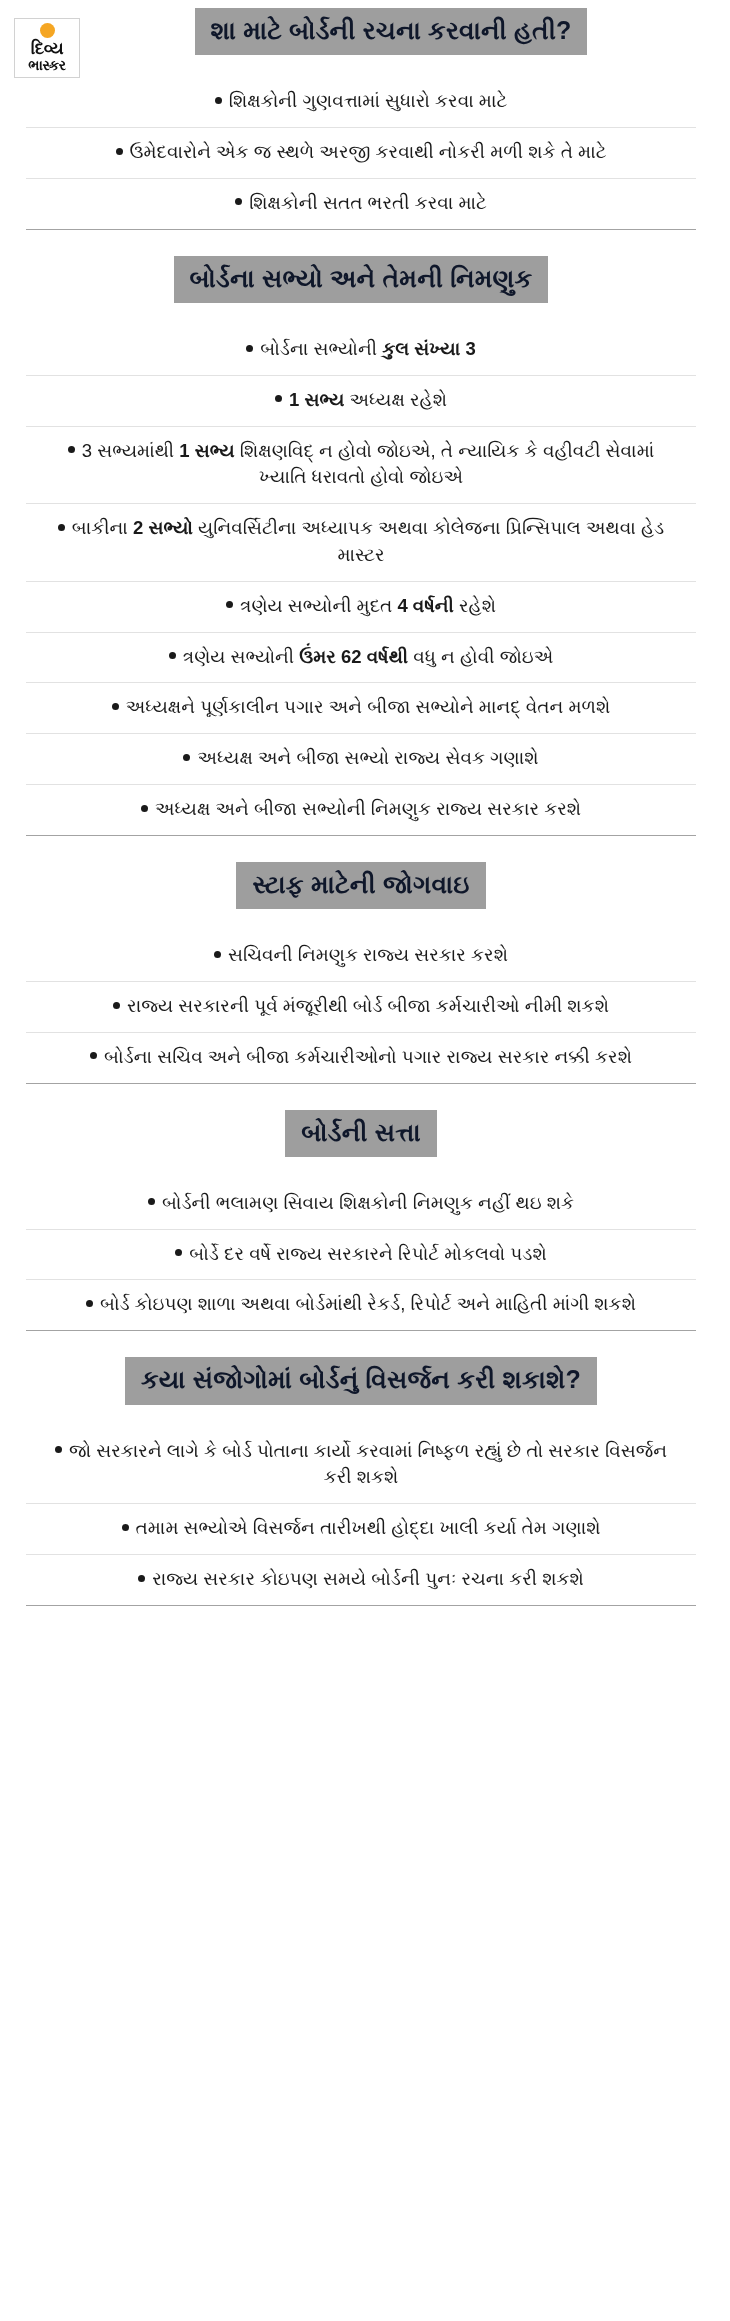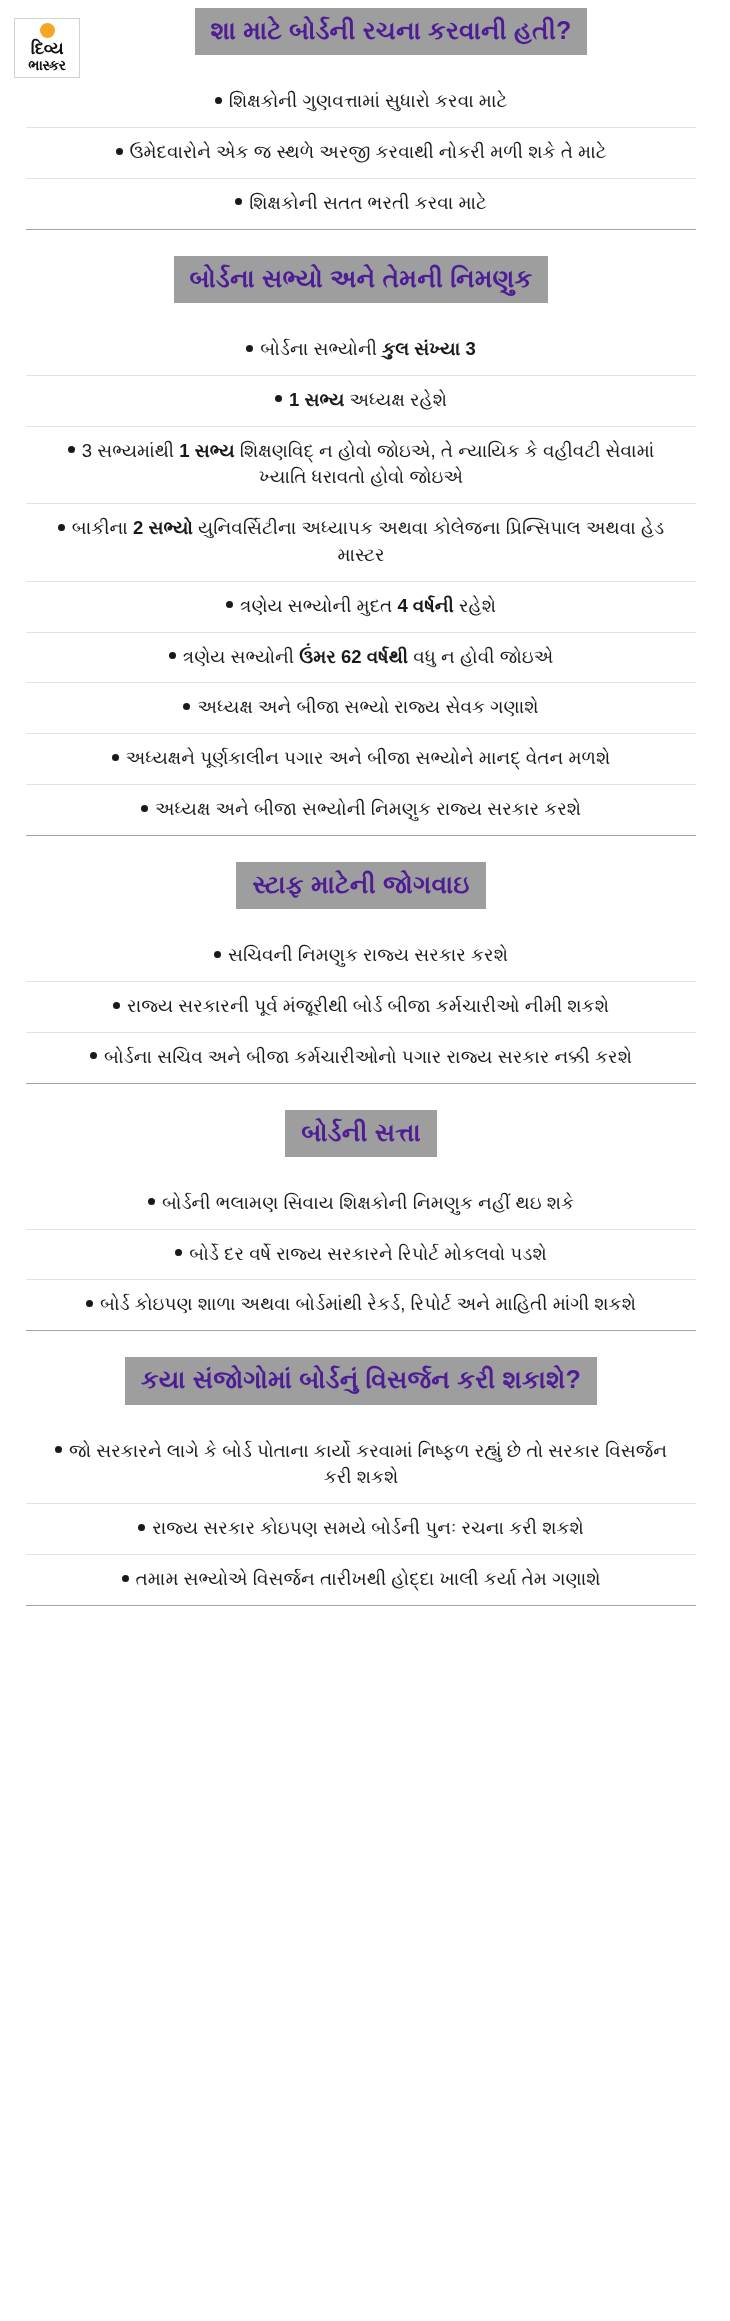--- a/index.html
+++ b/index.html
@@ -61,21 +61,21 @@
     padding: 0;
   }
   .heading-wrap {
     display: flex;
     justify-content: center;
     padding: 0 10px;
   }
   .heading {
     display: inline-block;
     background: #9e9e9e;
-    color: #4c1d95;
+    color: #0f172a;
     font-weight: bold;
     text-align: left;
     padding: 7px 16px 9px 16px;
     line-height: 1.25;
     font-size: 25px;
     letter-spacing: 0.2px;
     box-shadow: 0 0 0 0 rgba(0,0,0,0);
   }
   .heading.first { margin-left: 60px; }
 
@@ -144,22 +144,22 @@
           <div class="heading">બોર્ડના સભ્યો અને તેમની નિમણુક</div>
         </div>
         <div class="gap-small"></div>
         <ul class="items">
           <li><span class="dot"></span><span class="txt">બોર્ડના સભ્યોની <b>કુલ સંખ્યા 3</b></span></li>
           <li><span class="dot"></span><span class="txt"><b>1 સભ્ય</b> અધ્યક્ષ રહેશે</span></li>
           <li><span class="dot"></span><span class="txt">3 સભ્યમાંથી <b>1 સભ્ય</b> શિક્ષણવિદ્ ન હોવો જોઇએ, તે ન્યાયિક કે વહીવટી સેવામાં ખ્યાતિ ધરાવતો હોવો જોઇએ</span></li>
           <li><span class="dot"></span><span class="txt">બાકીના <b>2 સભ્યો</b> યુનિવર્સિટીના અધ્યાપક અથવા કોલેજના પ્રિન્સિપાલ અથવા હેડ માસ્ટર</span></li>
           <li><span class="dot"></span><span class="txt">ત્રણેય સભ્યોની મુદત <b>4 વર્ષની</b> રહેશે</span></li>
           <li><span class="dot"></span><span class="txt">ત્રણેય સભ્યોની <b>ઉંમર 62 વર્ષથી</b> વધુ ન હોવી જોઇએ</span></li>
+          <li><span class="dot"></span><span class="txt">અધ્યક્ષને પૂર્ણકાલીન પગાર અને બીજા સભ્યોને માનદ્ વેતન મળશે</span></li>
           <li><span class="dot"></span><span class="txt">અધ્યક્ષ અને બીજા સભ્યો રાજ્ય સેવક ગણાશે</span></li>
-          <li><span class="dot"></span><span class="txt">અધ્યક્ષને પૂર્ણકાલીન પગાર અને બીજા સભ્યોને માનદ્ વેતન મળશે</span></li>
           <li><span class="dot"></span><span class="txt">અધ્યક્ષ અને બીજા સભ્યોની નિમણુક રાજ્ય સરકાર કરશે</span></li>
         </ul>
       </div>
       <div class="sec">
         <div class="gap-top"></div>
         <div class="heading-wrap">
           <div class="heading">સ્ટાફ માટેની જોગવાઇ</div>
         </div>
         <div class="gap-small"></div>
         <ul class="items">
@@ -181,19 +181,19 @@
         </ul>
       </div>
       <div class="sec">
         <div class="gap-top"></div>
         <div class="heading-wrap">
           <div class="heading">કયા સંજોગોમાં બોર્ડનું વિસર્જન કરી શકાશે?</div>
         </div>
         <div class="gap-small"></div>
         <ul class="items">
           <li><span class="dot"></span><span class="txt">જો સરકારને લાગે કે બોર્ડ પોતાના કાર્યો કરવામાં નિષ્ફળ રહ્યું છે તો સરકાર વિસર્જન કરી શકશે</span></li>
+          <li><span class="dot"></span><span class="txt">તમામ સભ્યોએ વિસર્જન તારીખથી હોદ્દા ખાલી કર્યા તેમ ગણાશે</span></li>
           <li><span class="dot"></span><span class="txt">રાજ્ય સરકાર કોઇપણ સમયે બોર્ડની પુનઃ રચના કરી શકશે</span></li>
-          <li><span class="dot"></span><span class="txt">તમામ સભ્યોએ વિસર્જન તારીખથી હોદ્દા ખાલી કર્યા તેમ ગણાશે</span></li>
         </ul>
       </div>
     </div>
 
 </div>
 
 </body></html>

